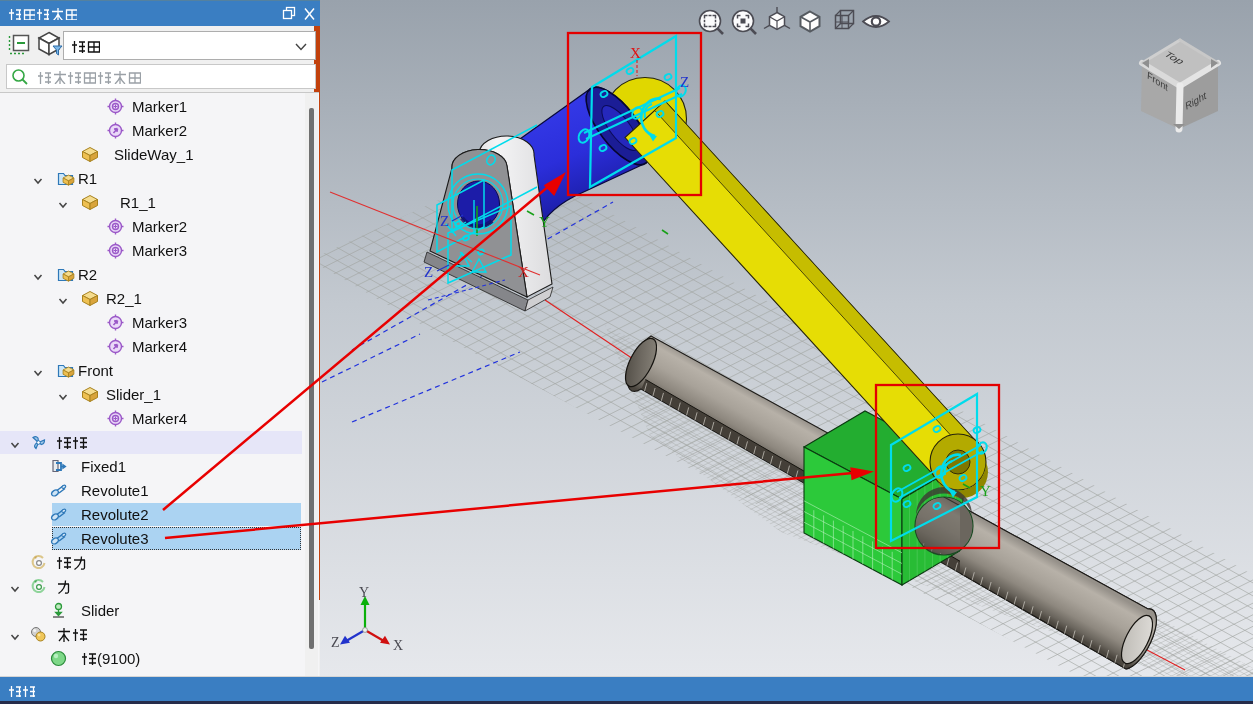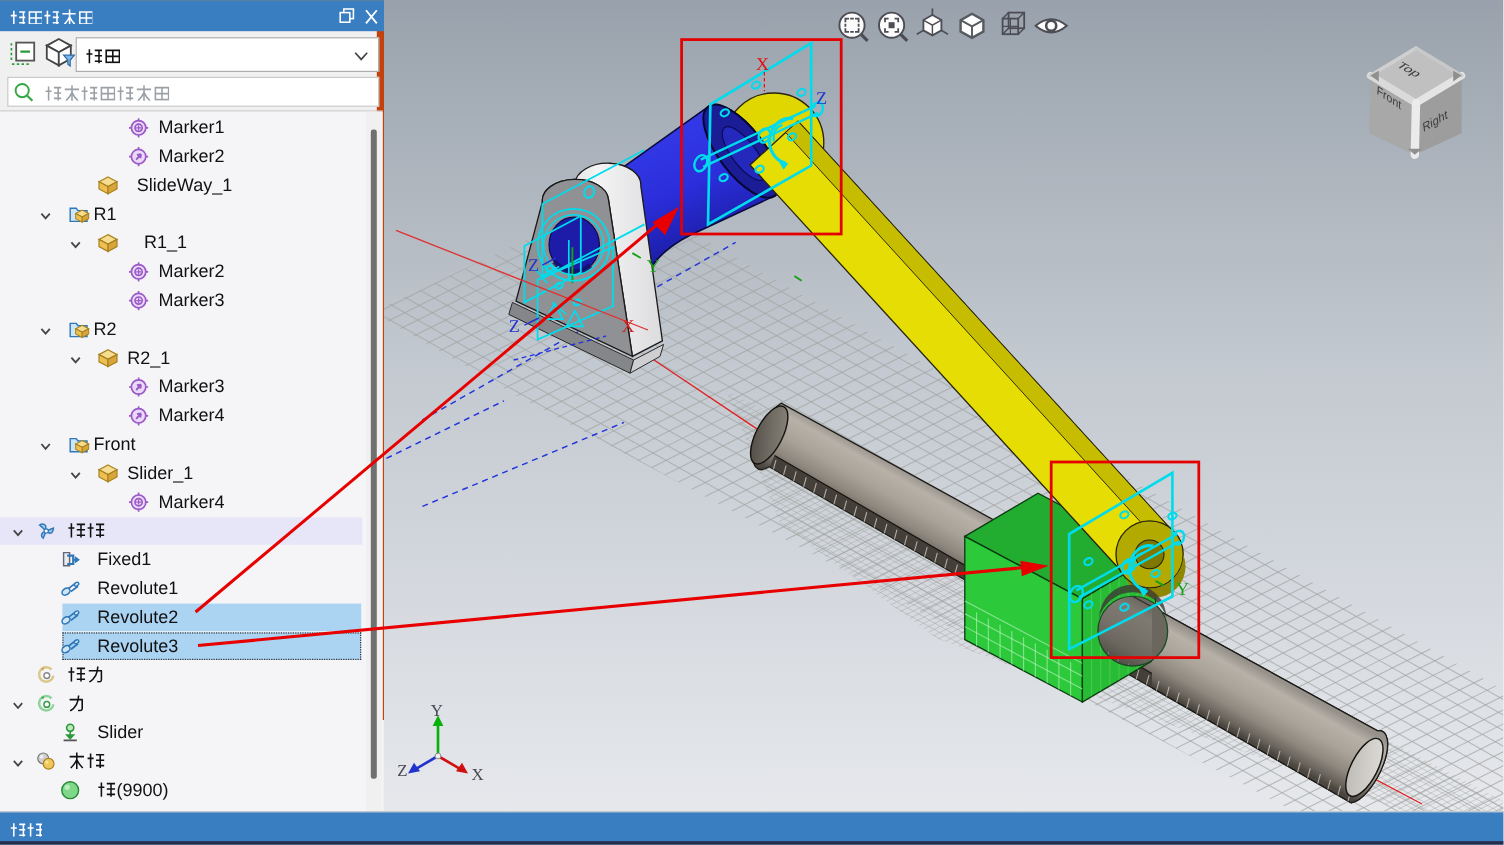--- a/index.html
+++ b/index.html
@@ -285,21 +285,21 @@
             <use href="#hz2"></use>
           </svg><svg class="cj" style="width:15px;height:15px">
             <use href="#hz3"></use>
           </svg></div>
         <div style="position:absolute;left:50px;top:650px;height:18px"><svg width="17" height="17" viewBox="0 0 17 17">
             <circle cx="8.5" cy="8.5" r="7" fill="#7ed888" stroke="#2a8a3a" stroke-width="1.2"></circle>
             <circle cx="6" cy="6" r="2.2" fill="#b8f0c0"></circle>
           </svg></div>
         <div class="lbl" style="left:81px;top:650px"><svg class="cj" style="width:15px;height:15px">
             <use href="#hz3"></use>
-          </svg><span>(9900)</span></div>
+          </svg><span>(9100)</span></div>
     </div>
   </div>
 
   <div style="position:absolute;left:305px;top:93px;width:13px;height:583px;background:#f0f0f0"></div>
   <div style="position:absolute;left:309px;top:108px;width:5px;height:541px;background:#707070;border-radius:2px"></div>
 </div>
 <svg width="933" height="676" viewBox="320 0 933 676" style="position:absolute;left:320px;top:0" xmlns="http://www.w3.org/2000/svg">
 <defs>
  <linearGradient id="bgg" x1="0" y1="0" x2="0" y2="1">
   <stop offset="0" stop-color="#99a2ac"></stop>

